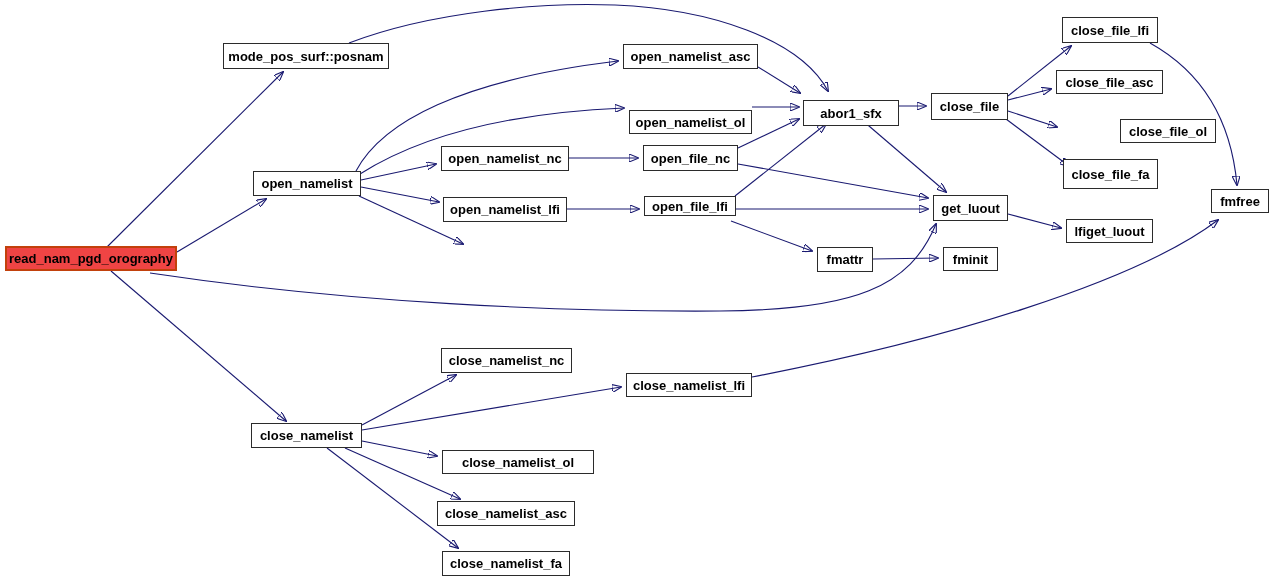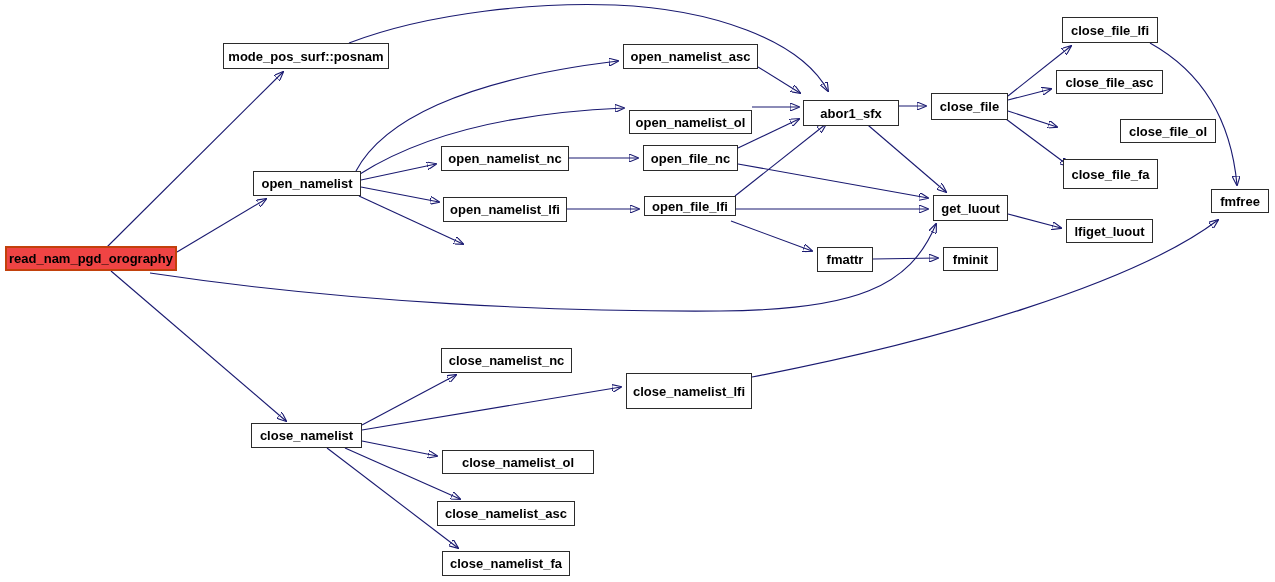--- a/index.html
+++ b/index.html
@@ -90,18 +90,18 @@
   <div class="node" style="left:1056px;top:70px;width:107px;height:24px">close_file_asc</div>
   <div class="node" style="left:1120px;top:119px;width:96px;height:24px">close_file_ol</div>
   <div class="node" style="left:1063px;top:159px;width:95px;height:30px">close_file_fa</div>
   <div class="node" style="left:1211px;top:189px;width:58px;height:24px">fmfree</div>
   <div class="node" style="left:933px;top:195px;width:75px;height:26px">get_luout</div>
   <div class="node" style="left:1066px;top:219px;width:87px;height:24px">lfiget_luout</div>
   <div class="node" style="left:943px;top:247px;width:55px;height:24px">fminit</div>
   <div class="node" style="left:817px;top:247px;width:56px;height:25px">fmattr</div>
   <div class="node" style="left:251px;top:423px;width:111px;height:25px">close_namelist</div>
   <div class="node" style="left:441px;top:348px;width:131px;height:25px">close_namelist_nc</div>
-  <div class="node" style="left:626px;top:373px;width:126px;height:36px">close_namelist_lfi</div>
+  <div class="node" style="left:626px;top:373px;width:126px;height:24px">close_namelist_lfi</div>
   <div class="node" style="left:442px;top:450px;width:152px;height:24px">close_namelist_ol</div>
   <div class="node" style="left:442px;top:551px;width:128px;height:25px">close_namelist_fa</div>
   <div class="node" style="left:437px;top:501px;width:138px;height:25px">close_namelist_asc</div>
 
 </div>
 
 </body></html>

